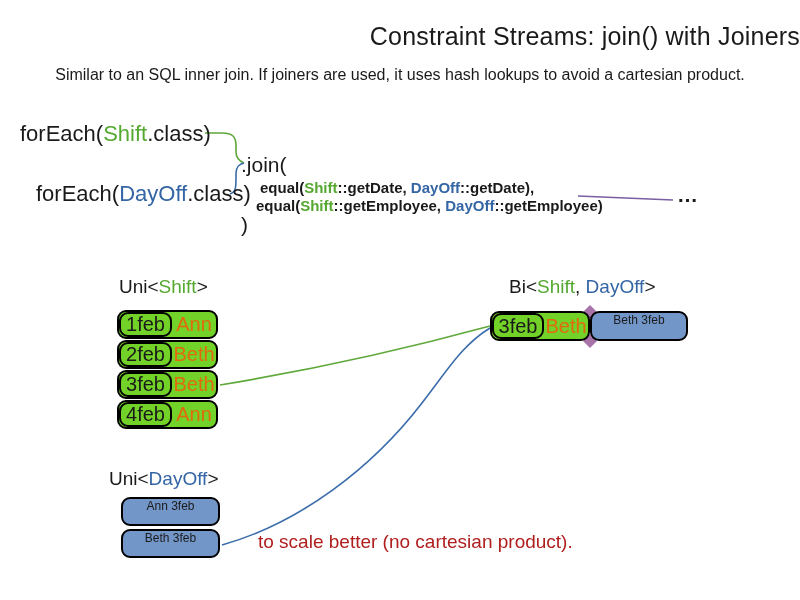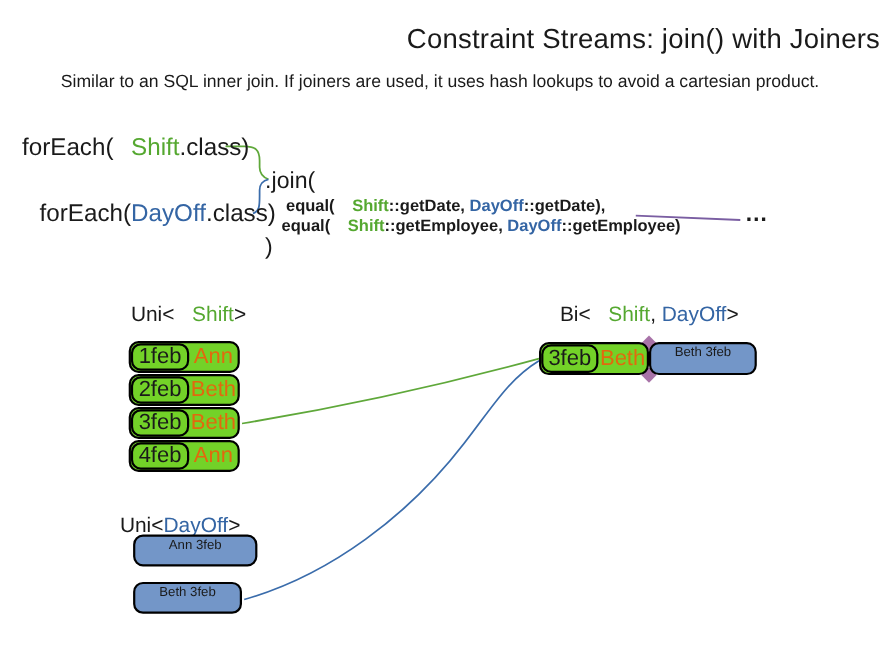--- a/index.html
+++ b/index.html
@@ -19,21 +19,21 @@
     width:800px;height:600px;position:relative;overflow:hidden;
     background:#ffffff;font-family:"Liberation Sans", sans-serif;color:var(--ink);
   }
   .abs{position:absolute;}
   .title{left:0;right:0;top:22px;text-align:right;font-size:25px;letter-spacing:.2px;}
   .subtitle{left:0;right:0;top:66px;text-align:center;font-size:16px;}
   .code{white-space:pre;}
   .foreach{font-size:22px;}
   .joinline{font-size:21px;}
   .equal{font-size:15px;font-weight:bold;}
-  .g{color:var(--green-text);margin-left:16px;}
+  .g{color:var(--green-text);}
   .b{color:var(--blue-text);}
   .o{color:var(--orange);}
   .ellipsis{font-size:21px;font-weight:bold;letter-spacing:1px;}
   .tbl-label{font-size:19px;}
   svg.layer{left:0;top:0;z-index:0;}
   .boxes{z-index:1;}
   .row-outer{
     position:absolute;box-sizing:border-box;border:2px solid #000;border-radius:9px;
     font-size:20px;
   }
@@ -113,21 +113,22 @@
   <div class="date-box green" style="width:52px">
       <span>3feb</span>
     </div>
 </div>
 <div class="abs boxes solo" style="left:590px;top:311px;width:98px;height:30px">
     <span>Beth 3feb</span>
   </div>
 
 <div class="abs tbl-label" style="left:109px;top:468px"><span>Uni&lt;</span><span class="b">DayOff</span><span>&gt;</span></div>
 
-<div class="abs boxes solo" style="left:121px;top:486px;width:113px;height:29px">
+<div class="abs boxes solo" style="left:121px;top:497px;width:99px;height:29px">
     <span>Ann 3feb</span>
   </div>
 <div class="abs boxes solo" style="left:121px;top:529px;width:99px;height:29px">
     <span>Beth 3feb</span>
   </div>
 
 <div class="abs note" style="left:258px;top:528px">
+  <div>to scale better (no cartesian product).</div>
 </div>
 
 </body></html>

